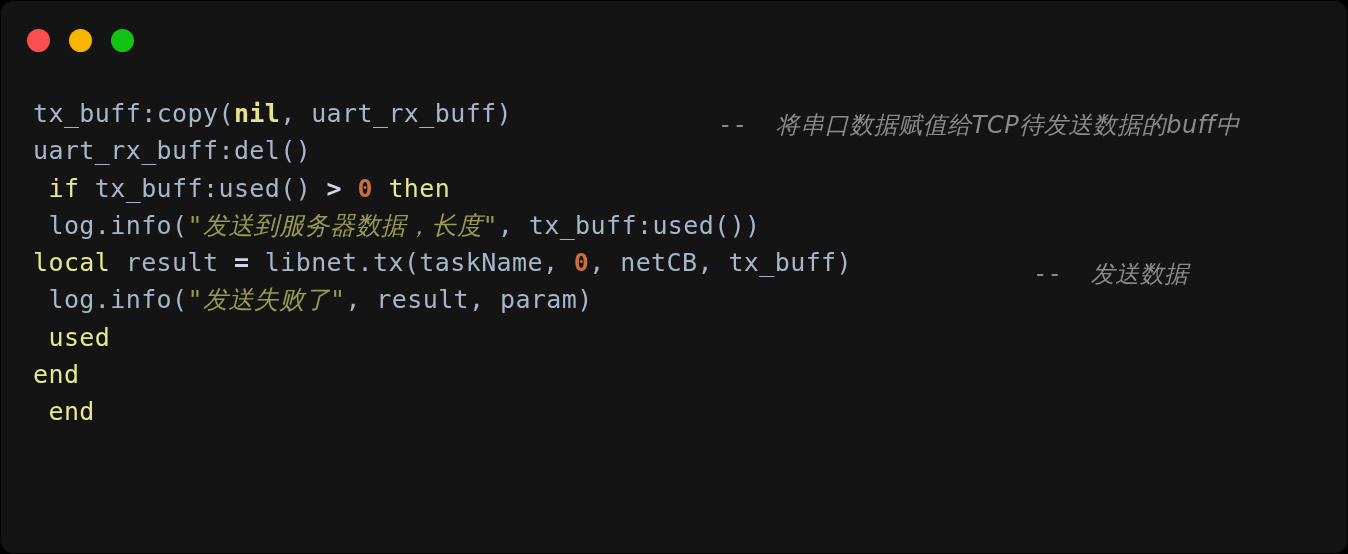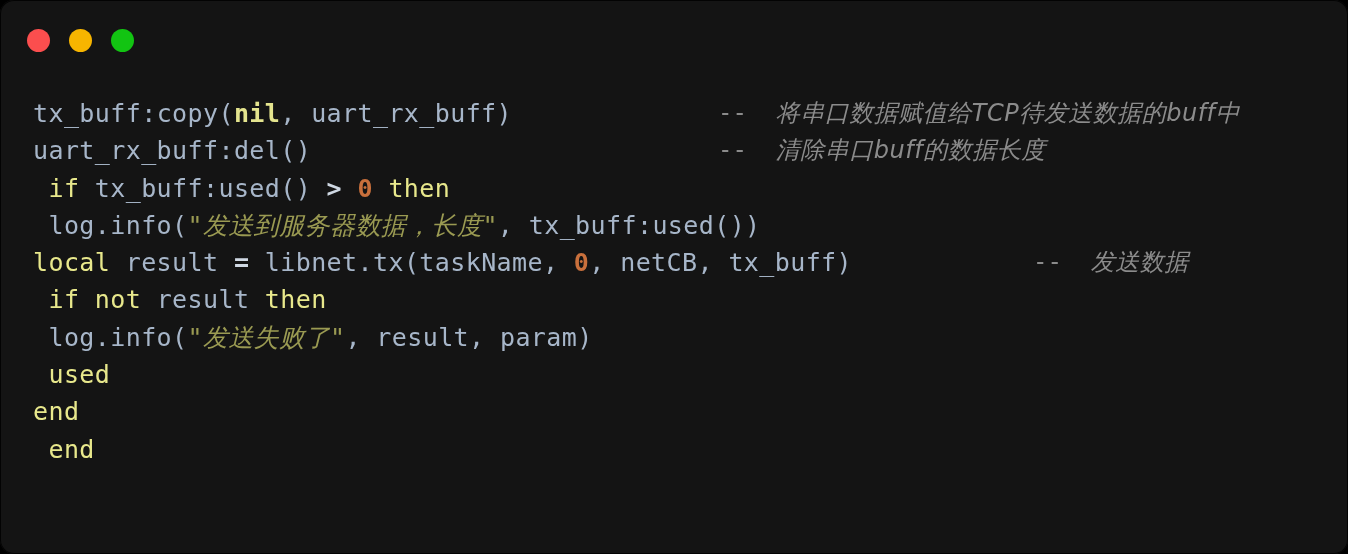--- a/index.html
+++ b/index.html
@@ -90,21 +90,21 @@
   .t-punct   { color: #a7b6c9; }
   .t-kw      { color: #e8e88c; font-weight: normal; }
   .t-num     { color: #c9703c; font-weight: bold; }
   .t-str     { color: #9a9a52; font-style: italic; }
   .t-nil     { color: #e4e48e; font-weight: bold; }
   .t-op      { color: #cfd8e3; font-weight: bold; }
 
   
   .comment {
     position: absolute;
-    top: 0;
+    top: 12px;
     color: #8b8b8b;
     font-style: italic;
     font-family: "DejaVu Sans", "Liberation Sans", sans-serif;
     font-size: 24px;
     letter-spacing: 0.5px;
   }
   .comment .dashes {
     font-family: "DejaVu Sans Mono", "Liberation Mono", monospace;
     font-style: normal;
     letter-spacing: 0;
@@ -126,24 +126,23 @@
   <div id="titlebar">
     <div class="traffic-lights">
       <span class="dot dot-close"></span>
       <span class="dot dot-min"></span>
       <span class="dot dot-max"></span>
     </div>
   </div>
 
   <div id="code-area">
       <div class="code-line"><span class="seg t-ident">tx_buff</span><span class="seg t-punct">:</span><span class="seg t-ident">copy</span><span class="seg t-punct">(</span><span class="seg t-nil">nil</span><span class="seg t-punct">, </span><span class="seg t-ident">uart_rx_buff</span><span class="seg t-punct">)</span><span class="comment cmt-col-a"><span class="dashes">--  </span><span>将串口数据赋值给TCP待发送数据的buff中</span></span></div>
-      <div class="code-line"><span class="seg t-ident">uart_rx_buff</span><span class="seg t-punct">:</span><span class="seg t-ident">del</span><span class="seg t-punct">()</span><span class="comment cmt-col-a"><span class="dashes">--  </span><span>清除串口buff的数据长度</span></span></div>
+      <div class="code-line"><span class="seg t-ident">uart_rx_buff</span><span class="seg t-punct">:</span><span class="seg t-ident">del</span><span class="seg t-punct">()</span></div>
       <div class="code-line"><span class="seg"> </span><span class="seg t-kw">if</span><span class="seg t-punct"> </span><span class="seg t-ident">tx_buff</span><span class="seg t-punct">:</span><span class="seg t-ident">used</span><span class="seg t-punct">() </span><span class="seg t-op">&gt;</span><span class="seg t-punct"> </span><span class="seg t-num">0</span><span class="seg t-punct"> </span><span class="seg t-kw">then</span></div>
       <div class="code-line"><span class="seg"> </span><span class="seg t-ident">log</span><span class="seg t-punct">.</span><span class="seg t-ident">info</span><span class="seg t-punct">(</span><span class="seg t-str"><span>"</span><span class="cjk">发送到服务器数据，长度</span><span>"</span></span><span class="seg t-punct">, </span><span class="seg t-ident">tx_buff</span><span class="seg t-punct">:</span><span class="seg t-ident">used</span><span class="seg t-punct">())</span></div>
       <div class="code-line"><span class="seg t-kw">local</span><span class="seg t-punct"> </span><span class="seg t-ident">result</span><span class="seg t-punct"> </span><span class="seg t-op">=</span><span class="seg t-punct"> </span><span class="seg t-ident">libnet</span><span class="seg t-punct">.</span><span class="seg t-ident">tx</span><span class="seg t-punct">(</span><span class="seg t-ident">taskName</span><span class="seg t-punct">, </span><span class="seg t-num">0</span><span class="seg t-punct">, </span><span class="seg t-ident">netCB</span><span class="seg t-punct">, </span><span class="seg t-ident">tx_buff</span><span class="seg t-punct">)</span><span class="comment cmt-col-b"><span class="dashes">--  </span><span>发送数据</span></span></div>
-      <div class="code-line"><span class="seg"> </span><span class="seg t-kw">if</span><span class="seg t-punct"> </span><span class="seg t-kw">not</span><span class="seg t-punct"> </span><span class="seg t-ident">result</span><span class="seg t-punct"> </span><span class="seg t-kw">then</span></div>
       <div class="code-line"><span class="seg"> </span><span class="seg t-ident">log</span><span class="seg t-punct">.</span><span class="seg t-ident">info</span><span class="seg t-punct">(</span><span class="seg t-str"><span>"</span><span class="cjk">发送失败了</span><span>"</span></span><span class="seg t-punct">, </span><span class="seg t-ident">result</span><span class="seg t-punct">, </span><span class="seg t-ident">param</span><span class="seg t-punct">)</span></div>
       <div class="code-line"><span class="seg"> </span><span class="seg t-kw">used</span></div>
       <div class="code-line"><span class="seg t-kw">end</span></div>
       <div class="code-line"><span class="seg"> </span><span class="seg t-kw">end</span></div>
     </div>
 
 </div>
 
 </body></html>

